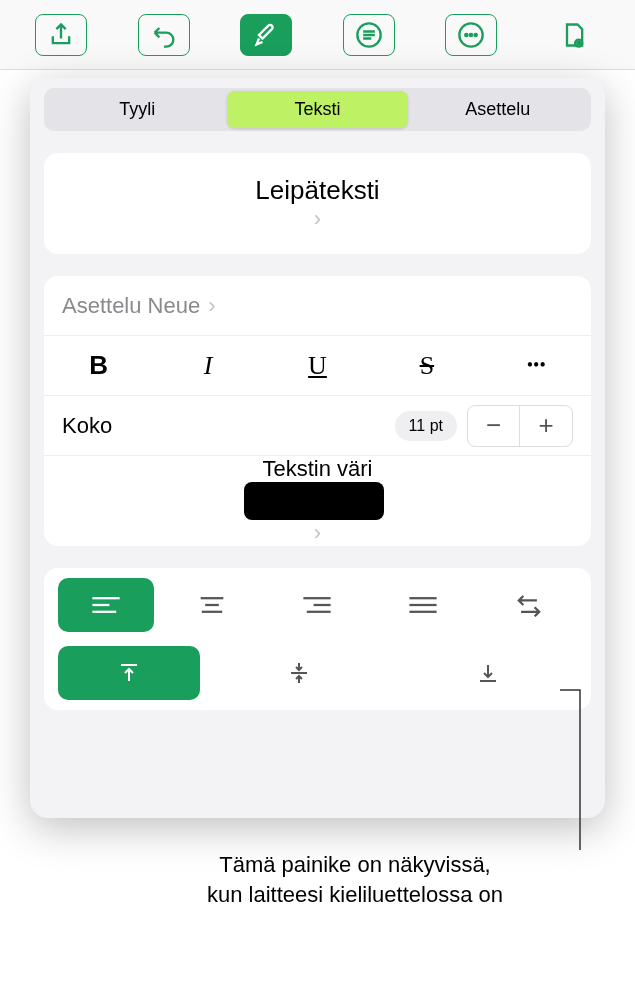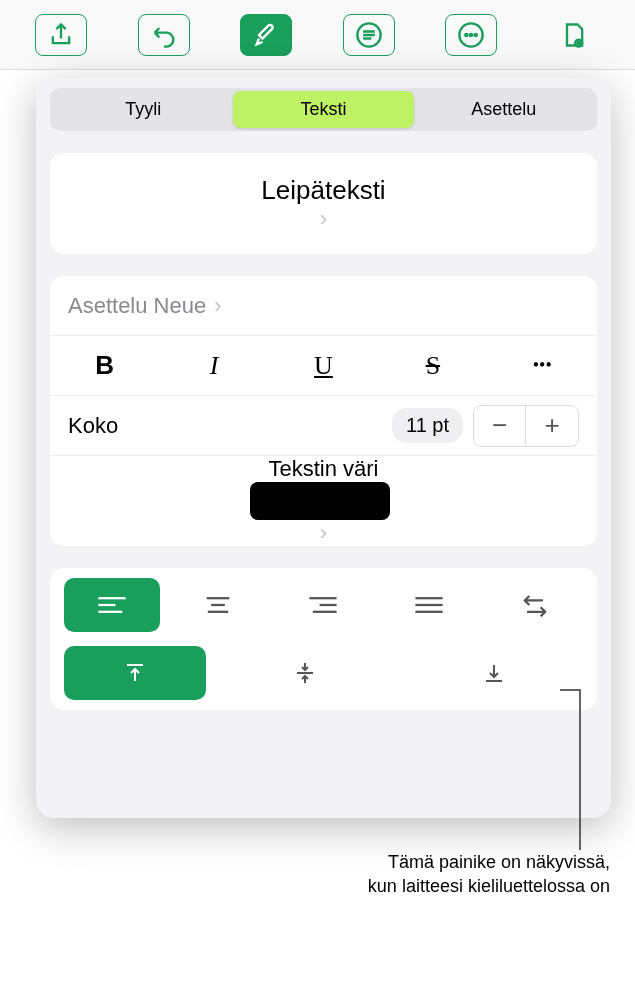--- a/index.html
+++ b/index.html
@@ -25,21 +25,21 @@
     border-radius: 8px;
     display: flex; align-items: center; justify-content: center;
     color: #1a9e5c;
     background: transparent;
   }
   .tb-btn.active { background: #1a9e5c; color: #fff; }
   .tb-btn.noborder { border: none; }
   .popover {
     position: absolute;
     top: 78px;
-    left: 36px;
+    left: 30px;
     width: 575px;
     height: 740px;
     background: #f3f3f5;
     border-radius: 18px;
     box-shadow: 0 10px 40px rgba(0,0,0,0.25);
     padding: 10px 14px 0 14px;
     overflow: hidden;
   }
   .popover::before {
     content: "";
@@ -98,21 +98,21 @@
   }
   .fmt { font-size: 26px; font-family: Georgia, serif; color:#000; width:60px; text-align:center;}
   .fmt.b { font-weight: bold; font-family: -apple-system, Arial;}
   .fmt.i { font-style: italic; }
   .fmt.u { text-decoration: underline; }
   .fmt.s { text-decoration: line-through; }
   .size-pill {
     background: #efeff2;
     border-radius: 15px;
     padding: 6px 14px;
-    font-size: 20px;
+    font-size: 16px;
     margin-right: 10px;
   }
   .stepper {
     display: flex;
     border: 1px solid #ddd;
     border-radius: 8px;
     overflow: hidden;
   }
   .step { width: 52px; height: 40px; display:flex; align-items:center; justify-content:center; font-size:26px; color:#555;}
   .step:first-child { border-right:1px solid #ddd; }
@@ -128,22 +128,22 @@
     color:#555;
   }
   .align-btn.active { background:#1a9e5c; color:#fff;}
   .align-btn.wide { flex: 0 0 142px;}
   .align-btn.widevert { flex: 1;}
   .caption {
     position: absolute;
     top: 850px;
     left: 100px;
     width: 510px;
-    font-size: 18px;
-    text-align: right;
+    font-size: 22px;
+    text-align: center;
     line-height: 1.35;
     color: #000;
   }
   .callout-line {
     position: absolute;
     stroke: #333;
     fill: none;
     stroke-width: 1.5;
   }
   svg.icon { width: 28px; height: 28px; }

